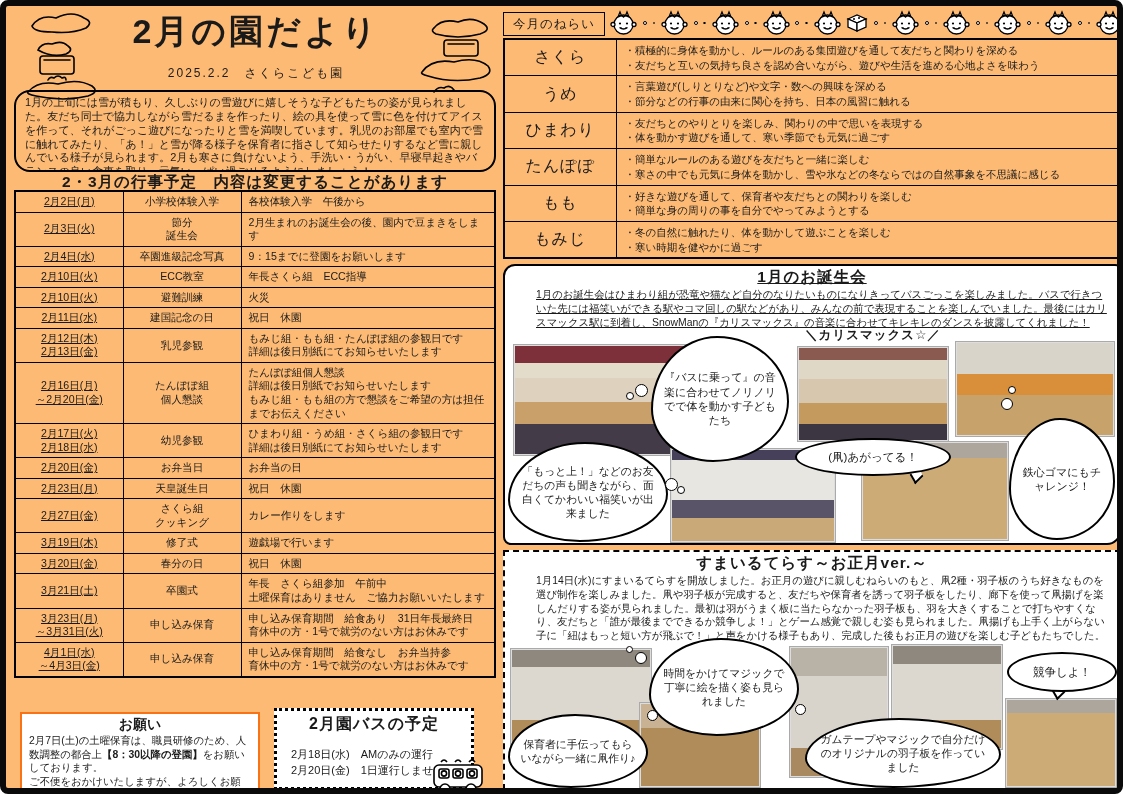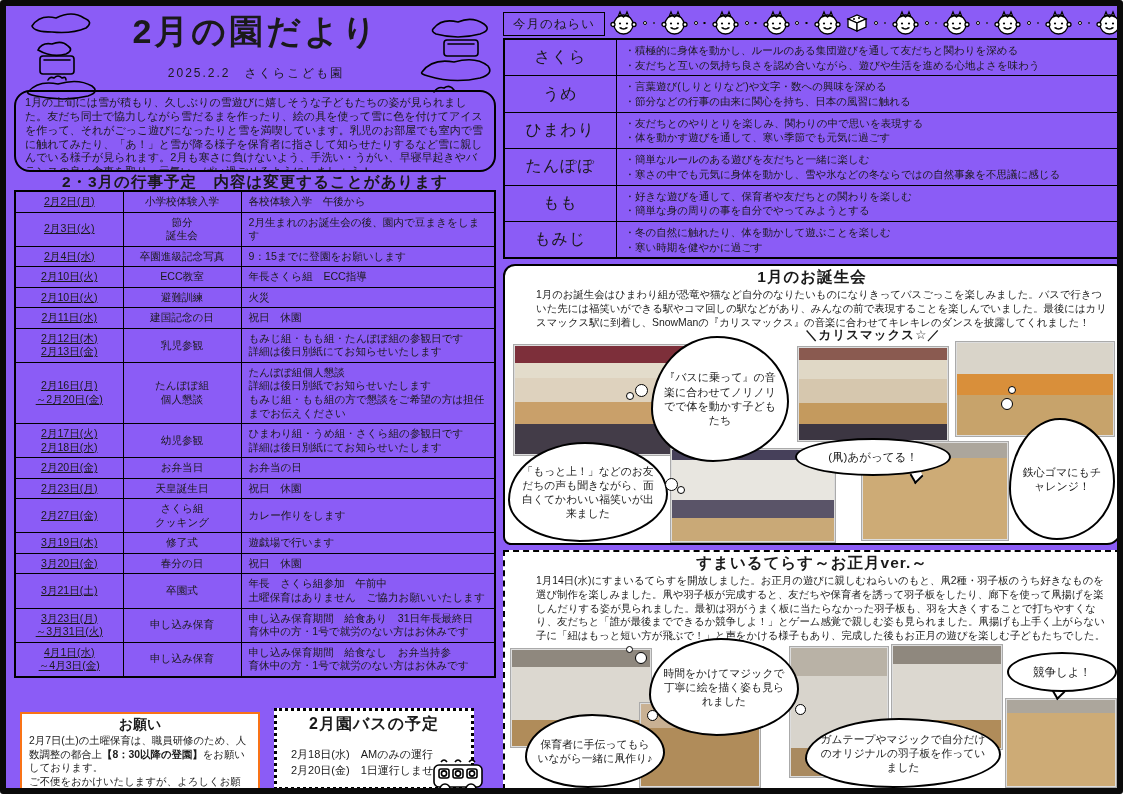--- a/index.html
+++ b/index.html
@@ -1,18 +1,18 @@
 <!DOCTYPE html>
 <html lang="ja"><head>
 <meta charset="utf-8">
 <style>
   * { margin:0; padding:0; box-sizing:border-box; }
   html,body { width:1123px; height:794px; background:#fff; }
   body { font-family:"Liberation Sans","DejaVu Sans",sans-serif; color:#1a1a1a; }
-  .page { position:absolute; inset:0; width:1123px; height:794px; border:6px solid #0a0a0a; border-radius:3px; background:#8b5cf6; overflow:hidden; }
+  .page { position:absolute; inset:0; width:1123px; height:794px; border:6px solid #0a0a0a; border-radius:8px; background:#fdba74; overflow:hidden; }
 
   
   .title-block { position:absolute; left:100px; top:6px; width:300px; text-align:center; }
   .title-block h1 { font-size:34px; font-weight:900; letter-spacing:3px; line-height:1.15; }
   .title-block .sub { font-size:12px; margin-top:14px; letter-spacing:2px; }
   .doodle { position:absolute; }
   .intro-box { position:absolute; left:8px; top:84px; width:482px; height:82px; border:2px solid #000; border-radius:16px; padding:4px 9px; font-size:11px; line-height:1.26; overflow:hidden; }
   .sched-head { position:absolute; left:8px; top:166px; width:482px; text-align:center; font-size:15.5px; font-weight:800; letter-spacing:1px; }
   table.sched { position:absolute; left:8px; top:184px; width:482px; border-collapse:collapse; table-layout:fixed; }
   table.sched td { border:1px solid #000; font-size:10.6px; line-height:1.28; padding:3px 4px; white-space:pre-line; vertical-align:middle; }
@@ -36,21 +36,21 @@
   .deco-dot { width:4px; height:4px; border:1px solid #000; border-radius:50%; background:#fff; flex:0 0 auto; }
   .deco-dot.small { width:2.5px; height:2.5px; }
 
   table.aims { position:absolute; left:497px; top:32px; width:618px; border-collapse:collapse; table-layout:fixed; border:2px solid #000; }
   table.aims td { border:1.5px solid #000; }
   table.aims td.a-class { width:112px; text-align:center; font-size:16px; letter-spacing:1px; }
   table.aims td.a-goals { font-size:10.5px; line-height:1.4; padding:3px 8px; white-space:pre-line;margin-top:32px; }
   table.aims tr { height:36px; }
 
   .sec-box { position:absolute; background:#fff; }
-  .bday-box { left:497px; top:258px; width:618px; height:281px; border:2px solid #000; border-radius:12px 6px 14px 8px; }
+  .bday-box { left:497px; top:258px; width:618px; height:281px; border:2px solid #000; border-radius:12px 6px 14px 8px;text-decoration:underline; }
   .smile-box { left:497px; top:544px; width:618px; height:240px; border:2.5px dashed #000; }
   .sec-title { text-align:center; font-size:15.5px; font-weight:800; padding-top:1px; letter-spacing:1px; }
   .sec-body { font-size:10.4px; line-height:1.33; padding:0 7px;margin-left:24px; }
 
   .photo { position:absolute; border:1px solid #aaa; box-shadow:0 0 0 1px #ddd inset; }
   .ph-stage   { background:linear-gradient(180deg,#7d2f3a 0 16%,#e3dccb 16% 30%,#ded2be 30% 52%,#c9a06a 52% 72%,#433c48 72% 100%); }
   .ph-stage2  { background:linear-gradient(180deg,#8a5a50 0 14%,#e0d8c6 14% 34%,#d6c7ae 34% 60%,#c49a5e 60% 82%,#3c3642 82% 100%); }
   .ph-table   { background:linear-gradient(180deg,#d9d4c9 0 34%,#d98f3a 34% 56%,#c7a36b 56% 100%); }
   .ph-fuku    { background:linear-gradient(180deg,#46405a 0 12%,#e8e6e0 12% 55%,#5a5468 55% 74%,#c9a977 74% 100%); }
   .ph-gym     { background:linear-gradient(180deg,#aca69c 0 16%,#cdab76 16% 100%); }
@@ -471,21 +471,21 @@
     <div class="photo ph-news" style="left:5px;   top:96px;  width:142px; height:100px;"></div>
     <div class="photo ph-floor" style="left:134px; top:150px; width:122px; height:86px;"></div>
     <div class="photo ph-news2" style="left:284px; top:94px;  width:100px; height:132px;"></div>
     <div class="photo ph-news" style="left:386px; top:92px;  width:112px; height:106px;"></div>
     <div class="photo ph-gym" style="left:500px; top:146px; width:112px; height:90px;"></div>
 
     <div class="cloud" style="left:144px; top:86px; width:150px; height:98px; font-size:10.8px;">時間をかけてマジックで丁寧に絵を描く姿も見られました</div>
     <div class="dot" style="left:130px; top:100px; width:12px; height:12px;"></div>
     <div class="dot" style="left:121px; top:94px;  width:7px;  height:7px;"></div>
 
-    <div class="cloud" style="left:20px; top:162px; width:140px; height:74px; font-size:10.8px;">保育者に手伝ってもらいながら一緒に凧作り♪</div>
+    <div class="cloud" style="left:3px; top:162px; width:140px; height:74px; font-size:10.8px;">保育者に手伝ってもらいながら一緒に凧作り♪</div>
     <div class="dot" style="left:142px; top:158px; width:11px; height:11px;"></div>
 
     <div class="cloud" style="left:300px; top:166px; width:196px; height:70px; font-size:10.8px;">ガムテープやマジックで自分だけのオリジナルの羽子板を作っていました</div>
     <div class="dot" style="left:290px; top:152px; width:11px; height:11px;"></div>
 
     <div class="oval" style="left:502px; top:100px; width:110px; height:40px;">競争しよ！</div>
     <div class="tail" style="left:548px; top:134px;"></div>
   </div>
 
 </div>

